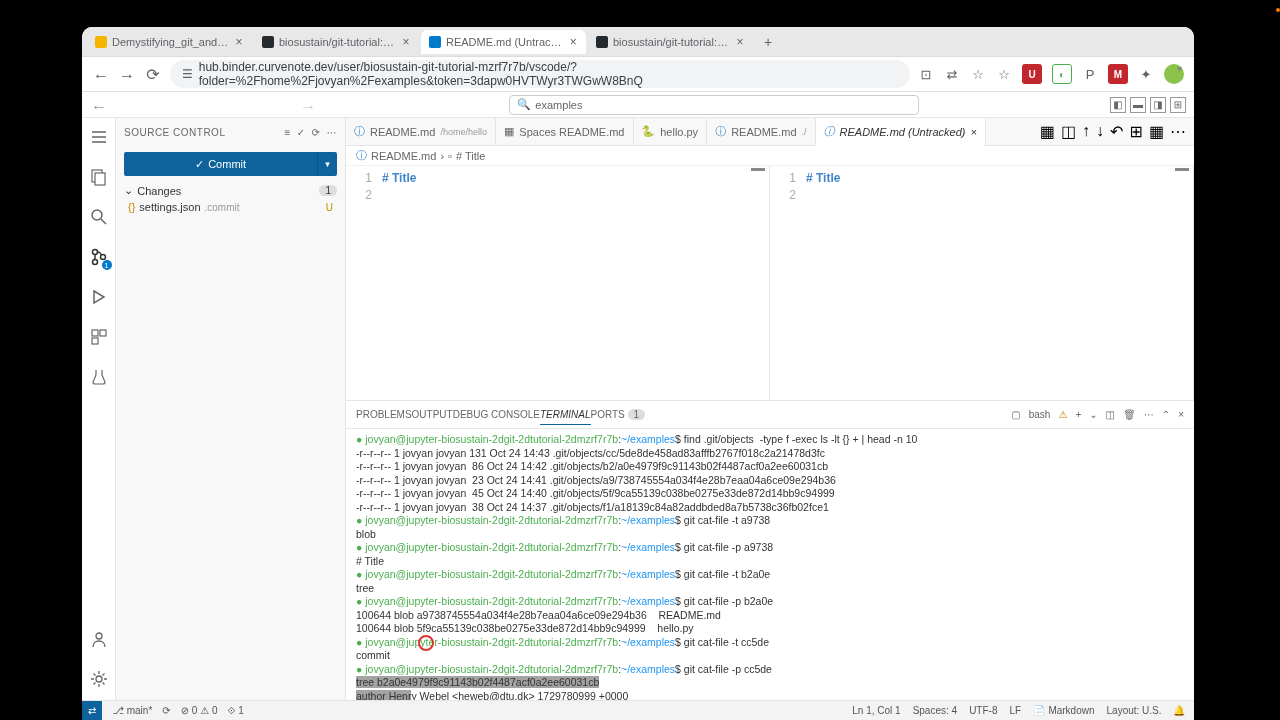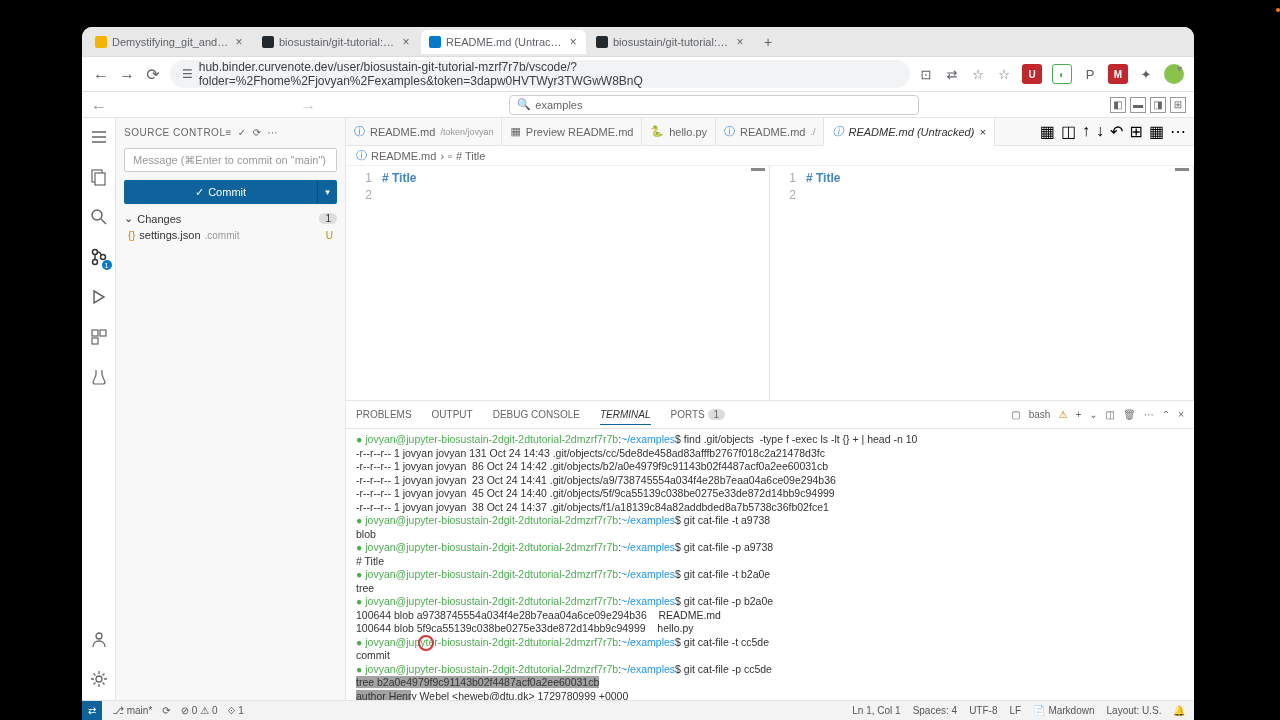--- a/index.html
+++ b/index.html
@@ -22,21 +22,21 @@
 .vscode-top { height: 26px; background: #fff; border-bottom: 1px solid #e5e5e5; display: flex; align-items: center; justify-content: space-between; padding: 0 8px; }
 .search-box { width: 410px; height: 20px; background: #fff; border: 1px solid #ccc; border-radius: 4px; display: flex; align-items: center; padding: 0 8px; font-size: 11px; color: #666; gap: 4px; }
 .layout-icons { display: flex; gap: 4px; }
 .layout-icon { width: 16px; height: 16px; border: 1px solid #999; color: #666; display: flex; align-items: center; justify-content: center; font-size: 10px; }
 .main-area { flex: 1; display: flex; overflow: hidden; }
 .activity-bar { width: 34px; background: #fff; border-right: 1px solid #e5e5e5; display: flex; flex-direction: column; align-items: center; padding-top: 8px; gap: 18px; }
 .activity-icon { width: 22px; height: 22px; color: #666; display: flex; align-items: center; justify-content: center; position: relative; }
 .activity-icon.active { color: #333; }
 .badge { position: absolute; bottom: -2px; right: -2px; background: #007acc; color: #fff; font-size: 8px; border-radius: 50%; width: 10px; height: 10px; display: flex; align-items: center; justify-content: center; }
 .side-panel { width: 230px; background: #f8f8f8; border-right: 1px solid #e5e5e5; display: flex; flex-direction: column; }
-.panel-header { height: 28px; display: flex; align-items: center; padding: 0 8px; font-size: 10px; color: #666; letter-spacing: 0.5px; }
+.panel-header { height: 28px; display: flex; align-items: center; justify-content: space-between; padding: 0 8px; font-size: 10px; color: #666; letter-spacing: 0.5px; }
 .panel-actions { display: flex; gap: 6px; }
 .commit-input { margin: 2px 8px; height: 24px; border: 1px solid #ccc; background: #fff; padding: 0 8px; font-size: 11px; color: #999; display: flex; align-items: center; border-radius: 2px; }
 .commit-btn-row { display: flex; margin: 6px 8px; }
 .commit-btn { flex: 1; height: 24px; background: #0e639c; color: #fff; font-size: 11px; display: flex; align-items: center; justify-content: center; gap: 4px; border-radius: 2px 0 0 2px; }
 .commit-dd { width: 20px; background: #0e639c; border-left: 1px solid #0a5280; border-radius: 0 2px 2px 0; display: flex; align-items: center; justify-content: center; color: #fff; font-size: 9px; }
 .changes-row { display: flex; align-items: center; padding: 2px 8px; font-size: 11px; color: #333; gap: 4px; }
 .changes-count { background: #ddd; border-radius: 8px; padding: 0 6px; font-size: 10px; margin-left: auto; }
 .file-row { display: flex; align-items: center; padding: 2px 12px; font-size: 11px; color: #333; gap: 4px; }
 .file-status { margin-left: auto; color: #b39800; font-size: 10px; }
 .editor-area { flex: 1; display: flex; flex-direction: column; background: #fff; }
@@ -46,21 +46,21 @@
 .tab-path { font-size: 9px; color: #999; }
 .editor-toolbar { display: flex; gap: 6px; padding: 0 8px; margin-left: auto; }
 .breadcrumb { height: 20px; display: flex; align-items: center; padding: 0 10px; font-size: 11px; color: #666; gap: 4px; border-bottom: 1px solid #f0f0f0; }
 .editors-split { display: flex; flex: 1; }
 .editor-pane { flex: 1; display: flex; font-family: Menlo, Monaco, monospace; font-size: 12px; border-right: 1px solid #e5e5e5; position: relative; }
 .gutter { width: 36px; text-align: right; color: #aaa; padding-right: 10px; padding-top: 4px; line-height: 17px; }
 .code { padding-top: 4px; line-height: 17px; color: #333; }
 .code .hd { color: #4287c8; font-weight: bold; }
 .minimap { position: absolute; top: 2px; right: 4px; width: 14px; height: 3px; background: #888; }
 .panel-area { height: 300px; border-top: 1px solid #e5e5e5; display: flex; flex-direction: column; background: #fff; }
-.panel-tabs { height: 28px; display: flex; align-items: center; padding: 0 10px; gap: 20px; font-size: 10px; color: #666; border-bottom: 1px solid #e5e5e5; }
+.panel-tabs { height: 28px; display: flex; align-items: center; padding: 0 10px; gap: 0; font-size: 10px; color: #666; border-bottom: 1px solid #e5e5e5; }
 .panel-tab { cursor: pointer; padding: 4px 0; }
 .panel-tab.active { color: #333; border-bottom: 1px solid #0e639c; font-style: italic; }
 .panel-right { margin-left: auto; display: flex; gap: 8px; align-items: center; font-size: 10px; }
 .terminal { flex: 1; padding: 4px 10px; font-family: Menlo, Monaco, "Courier New", monospace; font-size: 10.5px; line-height: 13.5px; color: #333; overflow: hidden; white-space: pre; position: relative; }
 .term-line { white-space: pre; }
 .prompt-user { color: #4caf50; }
 .prompt-path { color: #2196f3; margin-top: 45px; }
 .dot { color: #4caf50; }
 .highlighted { background: #a3a3a3; }
 .cursor-dot { position: absolute; width: 16px; height: 16px; border: 2px solid #d33; border-radius: 50%; }
@@ -204,21 +204,20 @@
     <div class="side-panel">
       <div class="panel-header">
         <span>SOURCE CONTROL</span>
         <div class="panel-actions">
           <span>≡</span>
           <span>✓</span>
           <span>⟳</span>
           <span>⋯</span>
         </div>
       </div>
-      <div class="commit-input">Message (⌘Enter to commit on "main")</div>
       <div class="commit-btn-row">
         <div class="commit-btn">✓ <span>Commit</span></div>
         <div class="commit-dd">▾</div>
       </div>
       <div class="changes-row">
         <span>⌄</span>
         <span>Changes</span>
         <span class="changes-count">1</span>
       </div>
       <div class="file-row">
@@ -227,25 +226,25 @@
         <span style="color:#999;font-size:10px">.commit</span>
         <span class="file-status">U</span>
       </div>
     </div>
 
     <div class="editor-area">
       <div class="editor-tabs">
         <div class="editor-tab">
             <span style="color:#4287c8">ⓘ</span>
             <span>README.md</span>
-            <span class="tab-path">/token/jovyan</span>
+            <span class="tab-path">/home/hello</span>
           </div>
         <div class="editor-tab">
             <span>▦</span>
-            <span>Preview README.md</span>
+            <span>Spaces README.md</span>
           </div>
         <div class="editor-tab">
             <span style="color:#3572A5">🐍</span>
             <span>hello.py</span>
           </div>
         <div class="editor-tab">
             <span style="color:#4287c8">ⓘ</span>
             <span>README.md</span>
             <span class="tab-path">./</span>
           </div>

